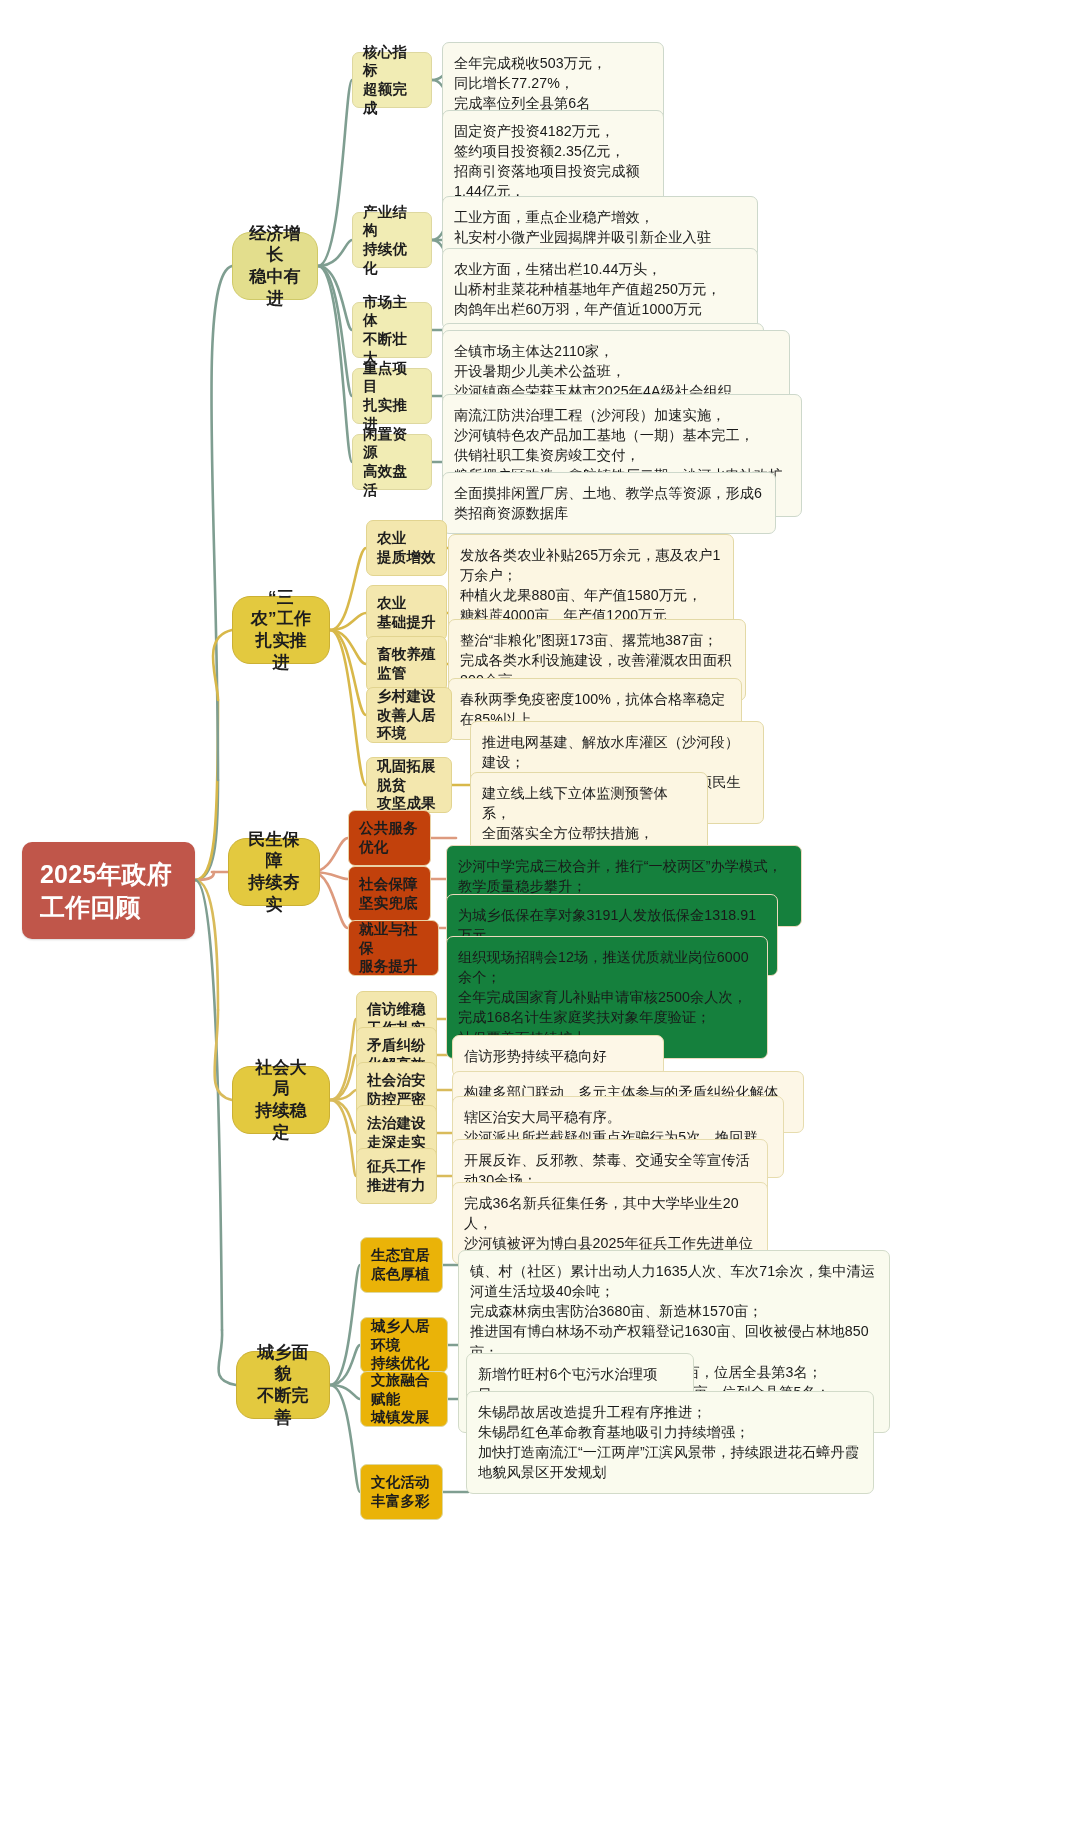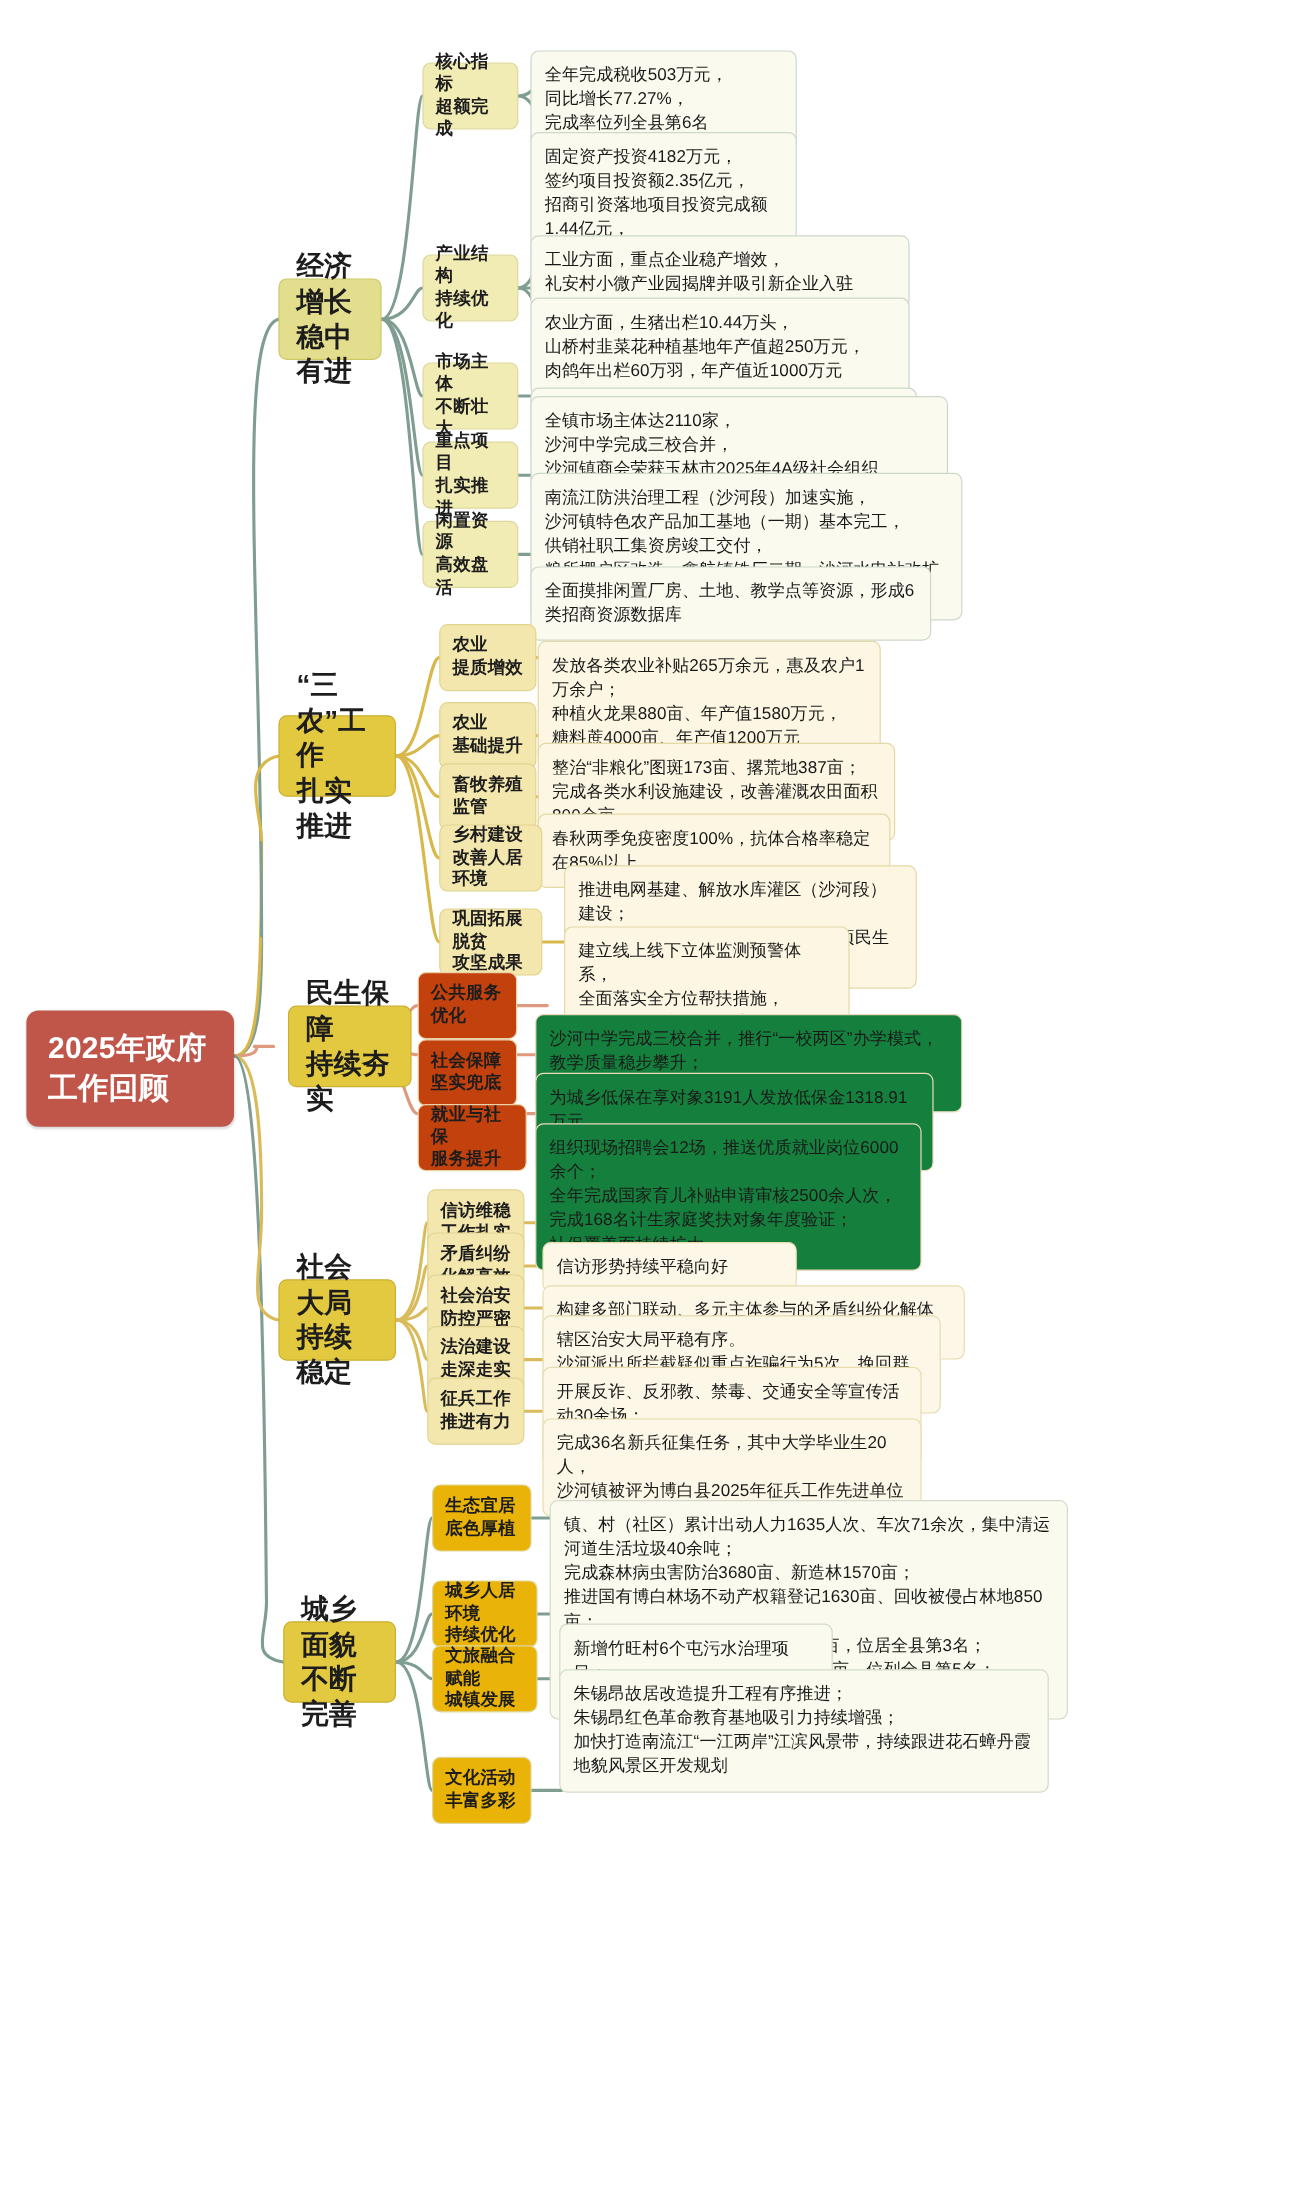--- a/index.html
+++ b/index.html
@@ -37,24 +37,26 @@
     color: #ffffff;
     border-radius: 10px;
     font-size: 25px;
     font-weight: bold;
     padding: 16px 18px;
     line-height: 1.3;
     box-shadow: 0 1px 2px rgba(0,0,0,.15);
   }
   
   .branch {
-    font-size: 23px;
+    font-size: 17px;
     padding: 12px 14px;
     justify-content: center;
+    text-align: center;
     color: #1d1d1d;
+    border-radius: 18px;
   }
   .branch.b-green { background:#e3de8d; border:1px solid #cfc968; }
   .branch.b-gold  { background:#e3c93f; border:1px solid #cbb033; }
   .branch.b-red   { background:#e3c93f; border:1px solid #cbb033; }
   .branch.b-soc   { background:#e3c93f; border:1px solid #cbb033; }
   .branch.b-urb   { background:#e3c93f; border:1px solid #cbb033; }
 
   
   .sub {
     font-size: 14.5px;
@@ -185,21 +187,21 @@
   <div class="leaf l-green" style="left:442px; top:168px; width:316px;">工业方面，重点企业稳产增效，
 礼安村小微产业园揭牌并吸引新企业入驻</div>
   <div class="leaf l-green" style="left:442px; top:220px; width:316px;">农业方面，生猪出栏10.44万头，
 山桥村韭菜花种植基地年产值超250万元，
 肉鸽年出栏60万羽，年产值近1000万元</div>
   <div class="leaf l-green" style="left:442px; top:295px; width:322px;">服务业方面，瑞幸咖啡、古茗奶茶、新阳体育馆等新业态落地</div>
 
   <div class="node sub s-green" style="left:352px; top:302px; width:80px; height:56px;">市场主体
 不断壮大</div>
   <div class="leaf l-green" style="left:442px; top:302px; width:348px;">全镇市场主体达2110家，
-沙河中学完成三校合并，
+开设暑期少儿美术公益班，
 沙河镇商会荣获玉林市2025年4A级社会组织</div>
 
   <div class="node sub s-green" style="left:352px; top:368px; width:80px; height:56px;">重点项目
 扎实推进</div>
   <div class="leaf l-green" style="left:442px; top:366px; width:360px;">南流江防洪治理工程（沙河段）加速实施，
 沙河镇特色农产品加工基地（一期）基本完工，
 供销社职工集资房竣工交付，
 粮所棚户区改造、鑫航铸铁厂二期、沙河水电站改扩建等项目加快建设</div>
 
   <div class="node sub s-green" style="left:352px; top:434px; width:80px; height:56px;">闲置资源
@@ -229,21 +231,21 @@
   <div class="leaf l-gold" style="left:470px; top:693px; width:294px;">推进电网基建、解放水库灌区（沙河段）建设；
 完成道路硬化、挡土墙修建等80余项民生工程项目；</div>
 
   <div class="node sub s-gold" style="left:366px; top:757px; width:86px; height:56px;">巩固拓展脱贫
 攻坚成果</div>
   <div class="leaf l-gold" style="left:470px; top:744px; width:238px;">建立线上线下立体监测预警体系，
 全面落实全方位帮扶措施，
 组织多场次专题就业培训，
 稳定开发公益性岗位107个</div>
 
-  <div class="node branch b-red" style="left:240px; top:838px; width:103px; height:68px;font-family:Liberation Serif, serif;">民生保障
+  <div class="node branch b-red" style="left:228px; top:838px; width:92px; height:68px;font-family:Liberation Serif, serif;">民生保障
 持续夯实</div>
 
   <div class="node sub s-red" style="left:348px; top:810px; width:83px; height:56px;">公共服务
 优化</div>
   <div class="leaf l-red" style="left:446px; top:817px; width:356px;">沙河中学完成三校合并，推行“一校两区”办学模式，教学质量稳步攀升；
 沙河中心卫生院医疗服务能力增强</div>
 
   <div class="node sub s-red" style="left:348px; top:866px; width:83px; height:56px;">社会保障
 坚实兜底</div>
   <div class="leaf l-red" style="left:446px; top:866px; width:332px;">为城乡低保在享对象3191人发放低保金1318.91万元，

